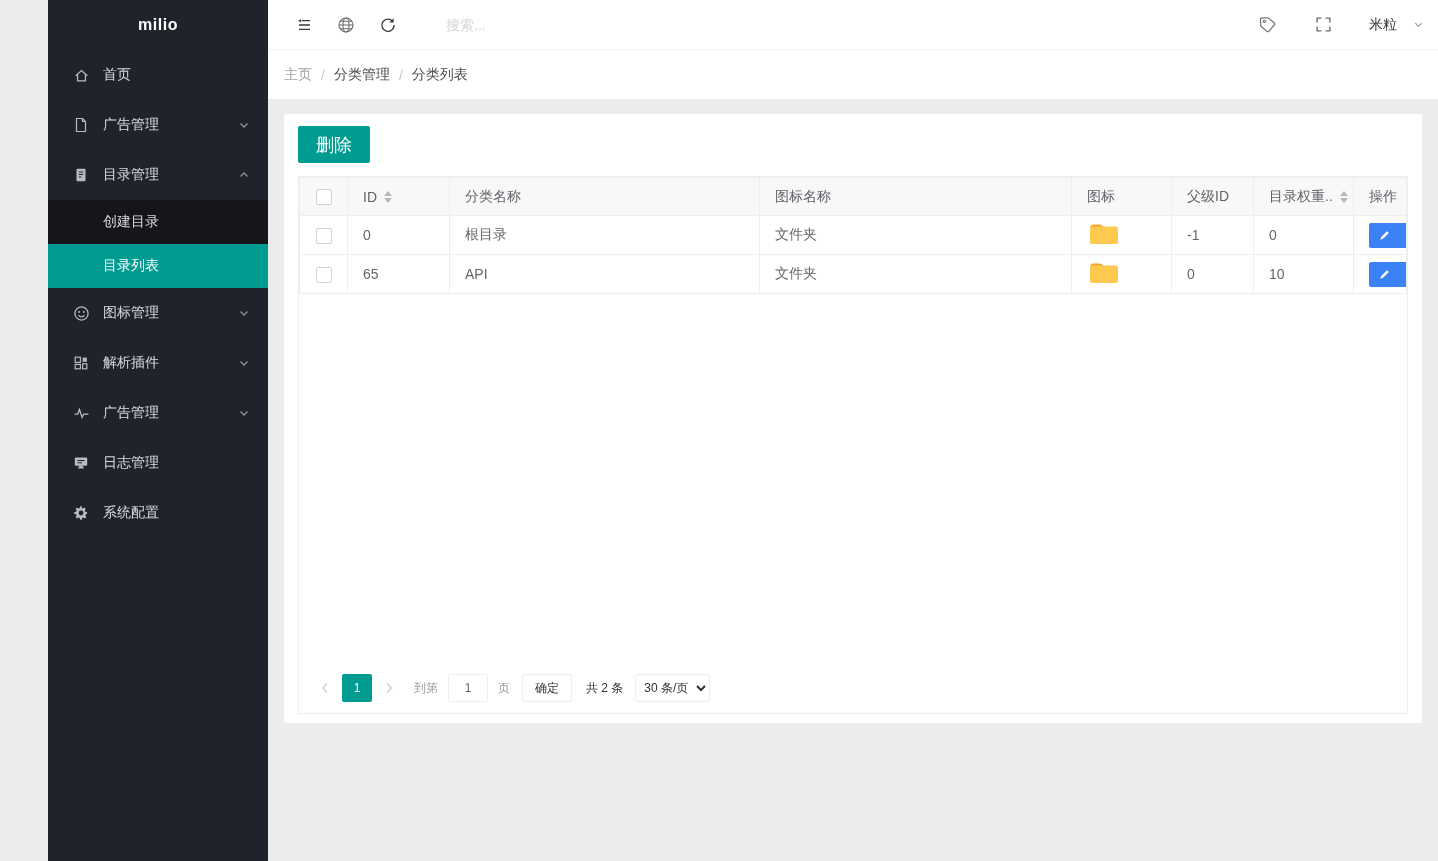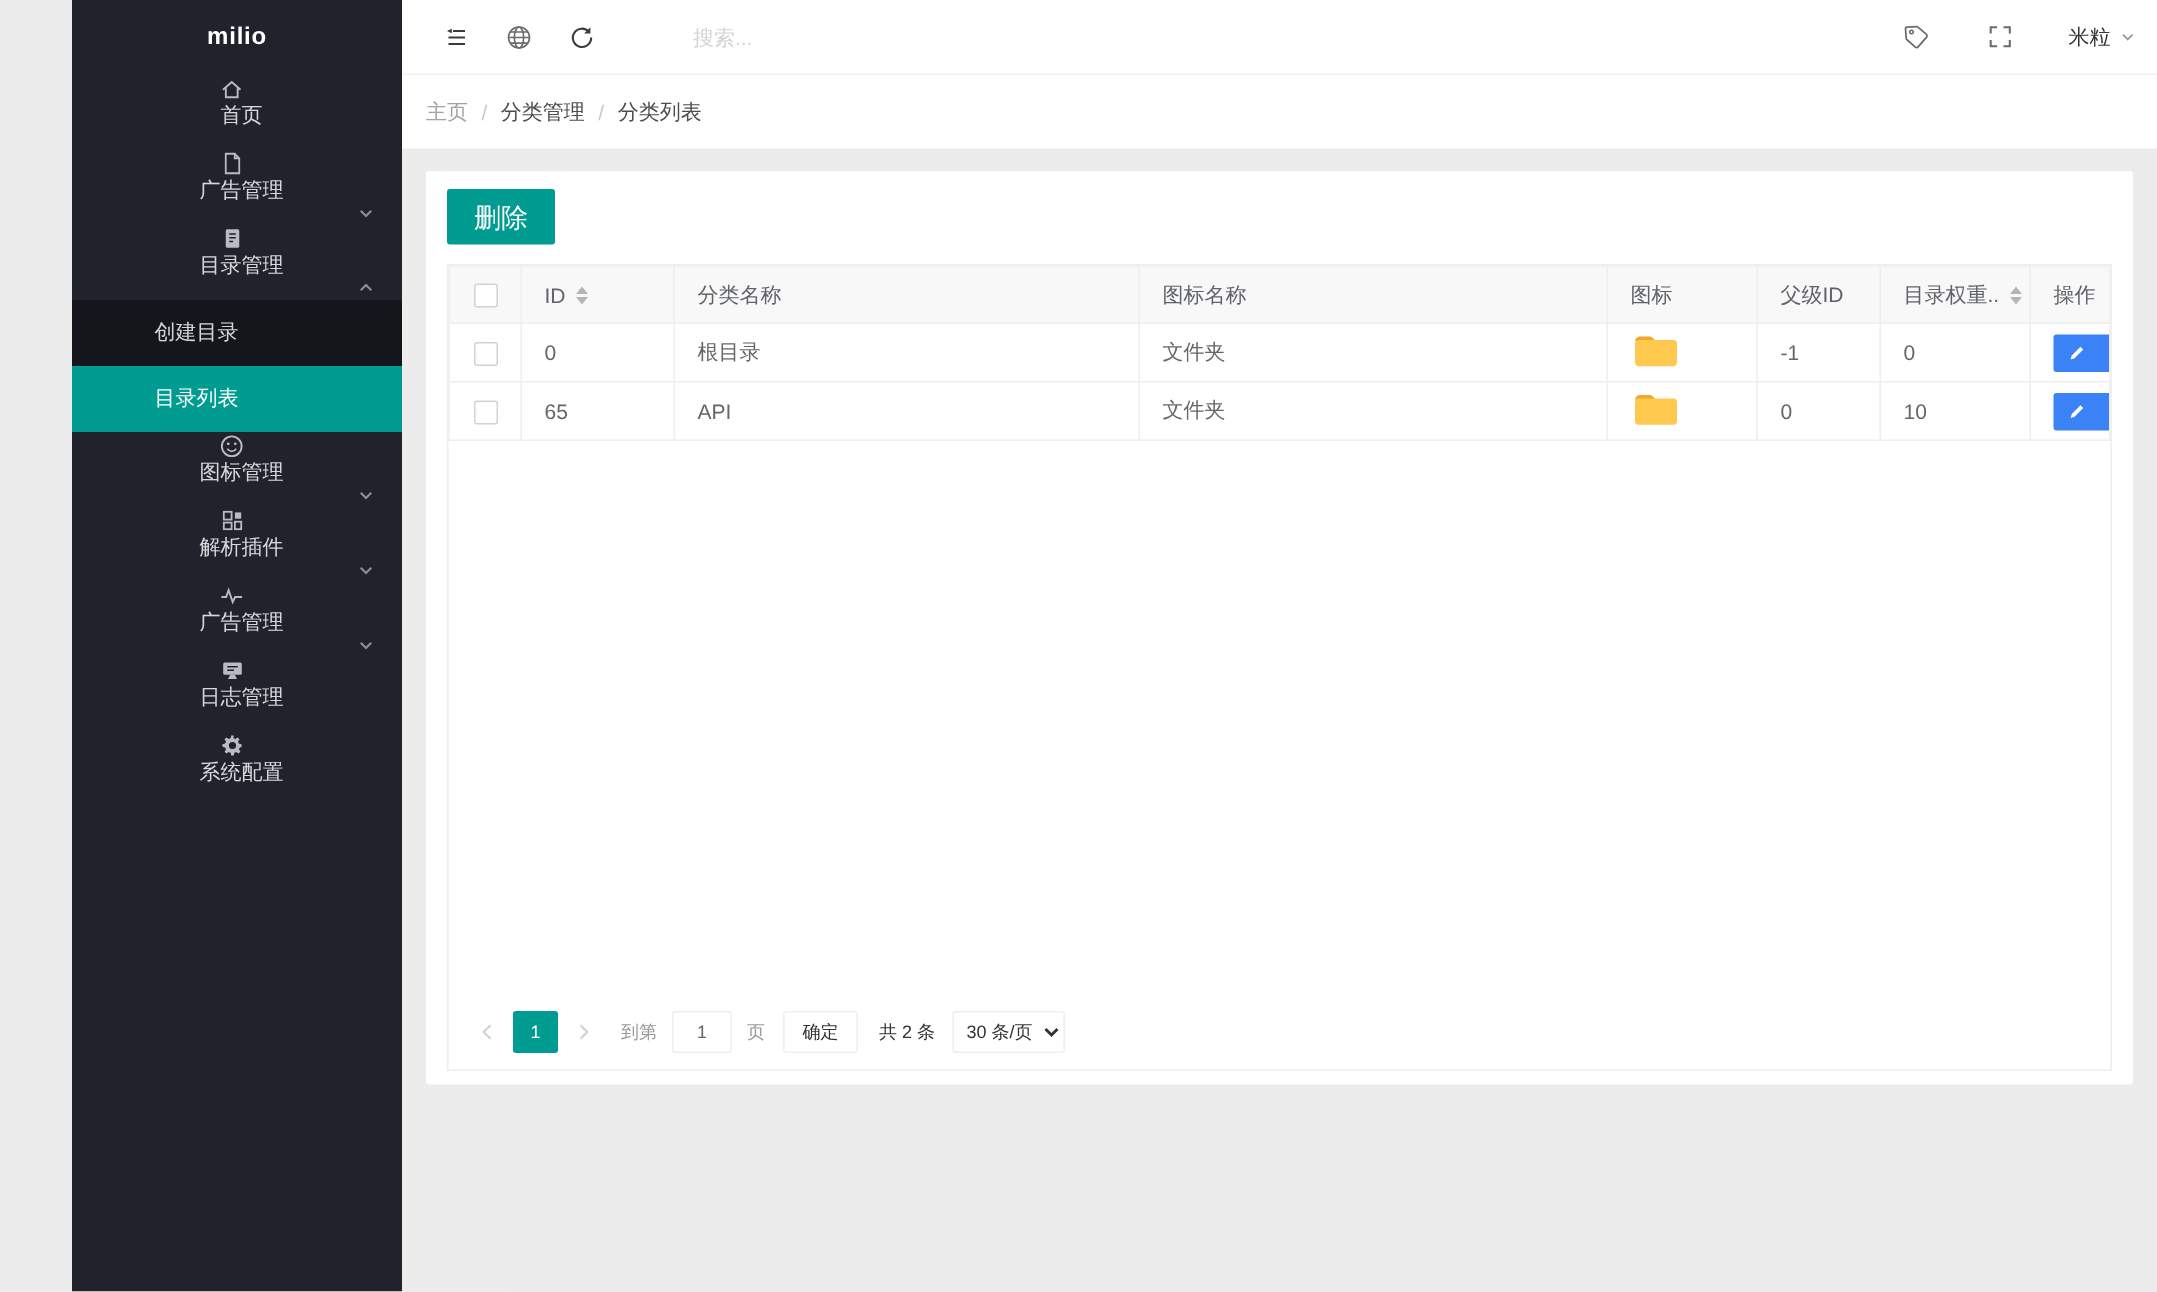--- a/index.html
+++ b/index.html
@@ -3,38 +3,38 @@
 <meta charset="utf-8">
 <style>
   * { margin:0; padding:0; box-sizing:border-box; }
   html,body { width:1438px; height:861px; font-family:"Liberation Sans","DejaVu Sans",sans-serif; background:#ececec; }
   .app { display:flex; width:1438px; height:861px; overflow:hidden; }
 
   
   .sidebar { width:220px; flex-shrink:0; background:#20232C; display:flex; flex-direction:column;margin-left:48px; }
   .logo { height:50px; line-height:50px; text-align:center; color:#ffffff; font-size:16px; font-weight:bold; letter-spacing:.5px; }
   .menu { flex:1; }
-  .menu-item { height:50px; display:flex; align-items:center; padding:0 18px 0 24px; font-size:14px; color:rgba(255,255,255,.82); cursor:pointer;flex-direction:column; }
+  .menu-item { height:50px; display:flex; align-items:center; padding:0 18px 0 24px; font-size:14px; color:rgba(255,255,255,.82); cursor:pointer; }
   .mi-icon { width:18px; height:18px; margin-right:13px; display:flex; align-items:center; justify-content:center; color:#b9bbc1; flex-shrink:0; }
   .mi-icon svg { display:block; }
   .chev { margin-left:auto; color:#8d9098; display:flex; }
   .submenu { background:#14161C; }
   .sub-item { height:44px; display:flex; align-items:center; padding-left:55px; font-size:14px; color:rgba(255,255,255,.82); cursor:pointer; }
   .sub-item.active { background:#009C92; color:#fff; }
 
   
   .main { flex:1; display:flex; flex-direction:column; min-width:0; }
   .topbar { height:50px; background:#fff; display:flex; align-items:center; border-bottom:1px solid #f2f2f2; flex-shrink:0; }
   .tb-icon { margin-left:22px; color:#3a3a3a; cursor:pointer; display:flex; width:20px; justify-content:center; }
   .tb-icon.first { margin-left:26px; }
-  .search-input { border:none; outline:none; margin-left:64px; width:300px; font-size:14px; color:#333; background:transparent; }
+  .search-input { border:none; outline:none; margin-left:48px; width:300px; font-size:14px; color:#333; background:transparent; }
   .search-input::placeholder { color:#d4d4d4; }
   .tb-right { margin-left:auto; display:flex; align-items:center; }
   .tb-right .tb-icon { margin-left:0; margin-right:36px; color:#6b6b6b; }
-  .user-box { display:flex; align-items:center; margin-right:14px; font-size:14px; color:#333; cursor:pointer; gap:6px; }
+  .user-box { display:flex; align-items:center; margin-right:14px; font-size:14px; color:#333; cursor:pointer; gap:16px; }
   .user-box .chev-d { color:#9a9a9a; display:flex; }
 
   .crumb-bar { height:50px; background:#fff; border-bottom:1px solid #ebebeb; display:flex; align-items:center; padding:0 16px; font-size:14px; flex-shrink:0; }
   .crumb-home { color:#a3a3a3; cursor:pointer; }
   .crumb-sep { color:#c9c9c9; margin:0 9px; }
   .crumb-link { color:#4d4d4d; cursor:pointer; }
 
   .content { flex:1; padding:14px 16px; background:#ececec; overflow:hidden; }
   .card { background:#fff; border-radius:2px; height:609px; padding:12px 14px; }
 

